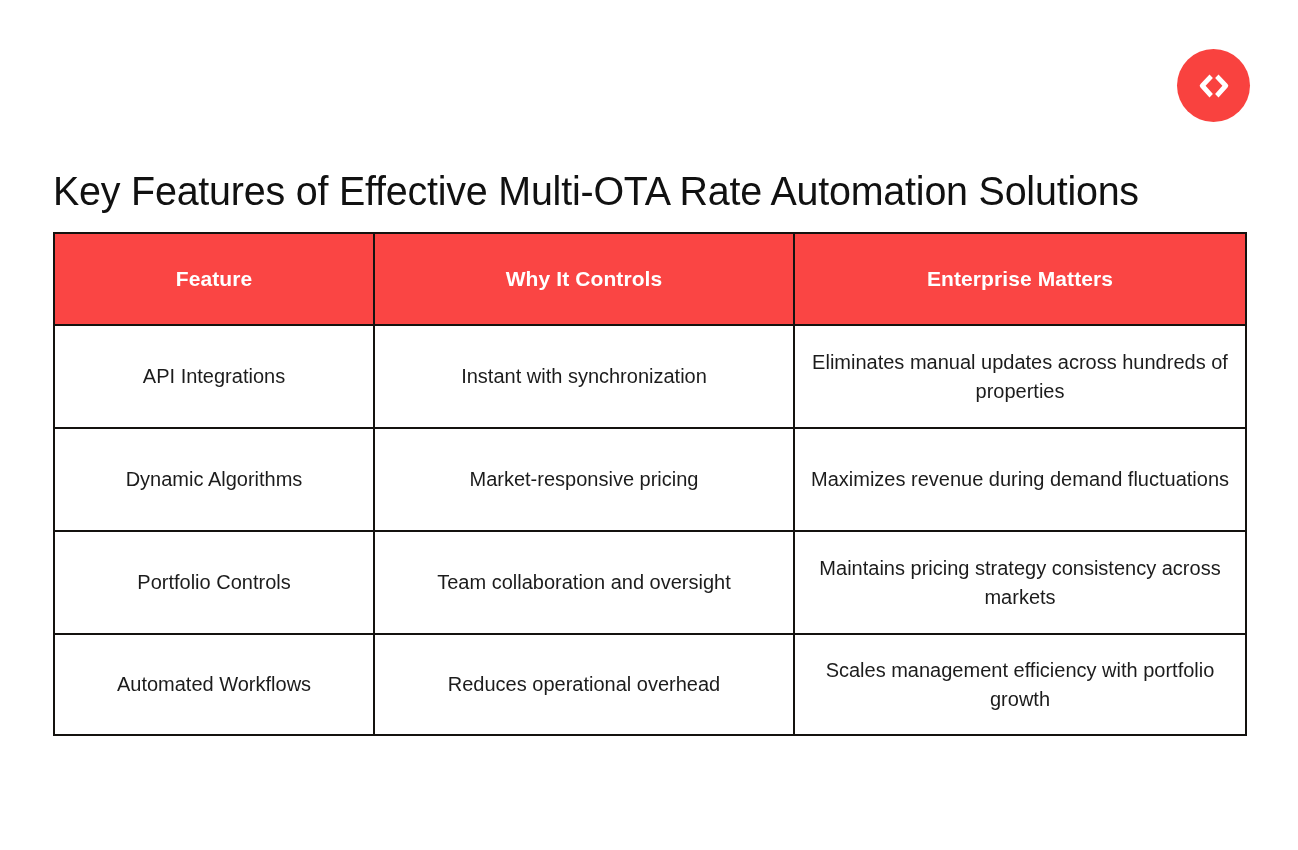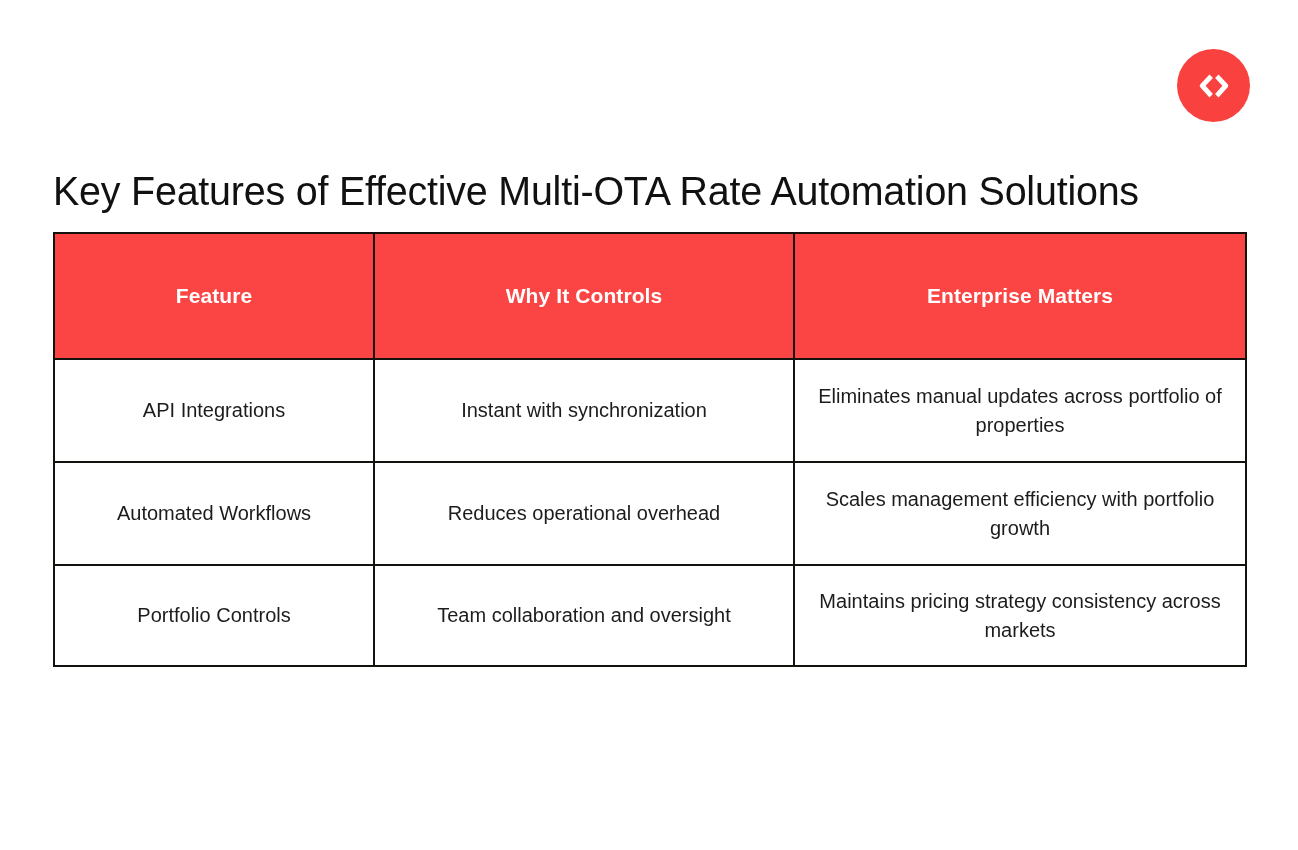--- a/index.html
+++ b/index.html
@@ -73,21 +73,21 @@
   table.feature-table col.c3 { width: 452px; }
 
   thead th {
     background: #FA4544;
     color: #ffffff;
     font-family: "Liberation Sans", sans-serif;
     font-size: 21px;
     font-weight: 700;
     letter-spacing: 0.1px;
     text-align: center;
-    height: 126px;
+    height: 92px;
     padding: 0 14px;
     border: 2px solid #14120f;
     box-sizing: border-box;
     vertical-align: middle;
   }
 
   tbody td {
     background: #ffffff;
     color: #1c1c1c;
     font-family: "Liberation Sans", sans-serif;
@@ -130,27 +130,32 @@
       <tr>
         <th>Feature</th>
         <th>Why It Controls</th>
         <th>Enterprise Matters</th>
       </tr>
     </thead>
     <tbody>
       <tr>
         <td>API Integrations</td>
         <td>Instant with synchronization</td>
-        <td>Eliminates manual updates across portfolio of properties</td>
+        <td>Eliminates manual updates across hundreds of properties</td>
+      </tr>
+      <tr>
+        <td>Dynamic Algorithms</td>
+        <td>Market-responsive pricing</td>
+        <td>Maximizes revenue during demand fluctuations</td>
+      </tr>
+      <tr>
+        <td>Portfolio Controls</td>
+        <td>Team collaboration and oversight</td>
+        <td>Maintains pricing strategy consistency across markets</td>
       </tr>
       <tr>
         <td>Automated Workflows</td>
         <td>Reduces operational overhead</td>
         <td>Scales management efficiency with portfolio growth</td>
       </tr>
-      <tr>
-        <td>Portfolio Controls</td>
-        <td>Team collaboration and oversight</td>
-        <td>Maintains pricing strategy consistency across markets</td>
-      </tr>
     </tbody>
   </table>
 </div>
 
 </body></html>

